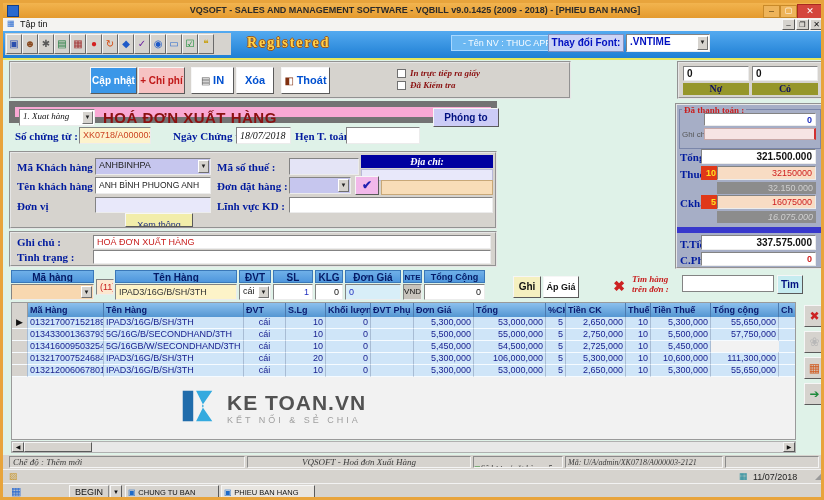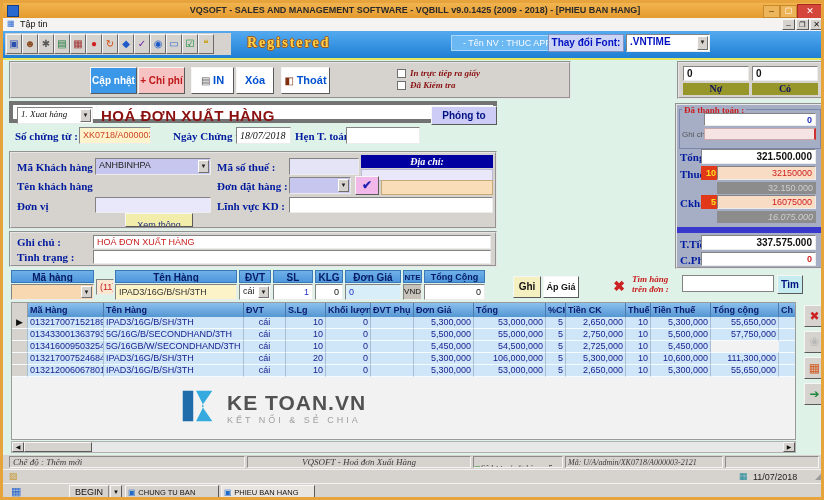--- a/index.html
+++ b/index.html
@@ -73,21 +73,21 @@
     <div class="cbl" style="left:399px;top:17px;">Đã Kiểm tra</div>
   </div>
 
   <div class="pnl" style="left:674px;top:58px;width:146px;height:38px;">
     <div class="fld" style="left:4px;top:3px;width:66px;height:15px;font-weight:bold;font-size:10px;">0</div>
     <div class="fld" style="left:73px;top:3px;width:66px;height:15px;font-weight:bold;font-size:10px;">0</div>
     <div class="abs" style="left:4px;top:20px;width:66px;height:12px;background:#96962a;color:#101060;font-family:'Liberation Serif',serif;font-weight:bold;font-size:10px;text-align:center;line-height:12px;">Nợ</div>
     <div class="abs" style="left:73px;top:20px;width:66px;height:12px;background:#96962a;color:#101060;font-family:'Liberation Serif',serif;font-weight:bold;font-size:10px;text-align:center;line-height:12px;">Có</div>
   </div>
 
-  <div class="abs" style="left:6px;top:98px;width:488px;height:22px;background:#ffffff;border:4px solid #737373;box-sizing:border-box;">
+  <div class="abs" style="left:6px;top:98px;width:488px;height:22px;background:#f9a8d4;border:6px solid #737373;box-sizing:border-box;">
     <div class="cmb" style="left:4px;top:2px;width:76px;height:17px;background:#fff;">
       <span style="font-family:'Liberation Serif',serif;font-style:italic;font-size:9px;color:#111;">1. Xuat hàng</span>
       <span class="arr">▼</span>
     </div>
     <div class="abs" style="left:88px;top:2px;font-size:15px;font-weight:bold;color:#8b1010;letter-spacing:0.5px;">HOÁ ĐƠN XUẤT HÀNG</div>
     <div class="btn" style="left:418px;top:1px;width:66px;height:19px;background:#ccccf6;color:#001080;font-weight:bold;line-height:17px;font-size:10px;">Phóng to lưới</div>
   </div>
 
   <div class="lbl" style="left:12px;top:127px;">Số chứng từ :</div>
   <div class="fld" style="left:76px;top:124px;width:72px;height:17px;background:#fdf3cd;color:#cc4422;line-height:13px;">XK0718/A000003</div>
@@ -101,20 +101,21 @@
     <div class="cmb" style="left:84px;top:5px;width:116px;height:17px;background:#c6c6ee;">
       <span style="font-size:9px;color:#222;">ANHBINHPA</span>
       <span class="arr">▼</span>
     </div>
     <div class="lbl" style="left:206px;top:8px;">Mã số thuế :</div>
     <div class="fld" style="left:278px;top:5px;width:70px;height:17px;background:#e4e4f6;"></div>
     <div class="abs" style="left:350px;top:2px;width:132px;height:13px;background:#0000a0;color:#fff;font-family:'Liberation Serif',serif;font-style:italic;font-weight:bold;font-size:10px;text-align:center;line-height:13px;">Địa chỉ:</div>
     <div class="abs" style="left:350px;top:16px;width:132px;height:12px;background:#e8e8fa;border:1px solid #b8b8d8;box-sizing:border-box;"></div>
 
     <div class="lbl" style="left:6px;top:27px;">Tên khách hàng</div>
+    <div class="fld" style="left:84px;top:24px;width:116px;height:17px;font-size:8.5px;line-height:13px;color:#222;">ANH BÌNH PHUONG ANH</div>
     <div class="lbl" style="left:206px;top:27px;">Đơn đặt hàng :</div>
     <div class="cmb" style="left:278px;top:24px;width:62px;height:17px;background:#c6c6ee;">
       <span class="arr">▼</span>
     </div>
     <div class="btn" style="left:344px;top:23px;width:24px;height:19px;background:#f2b8ea;line-height:17px;">
       <span style="color:#2020b0;font-size:12px;font-weight:bold;">✔</span>
     </div>
     <div class="abs" style="left:370px;top:27px;width:112px;height:15px;background:#f8ddb8;border:1px solid #c8a878;box-sizing:border-box;"></div>
 
     <div class="lbl" style="left:6px;top:47px;">Đơn vị</div>

